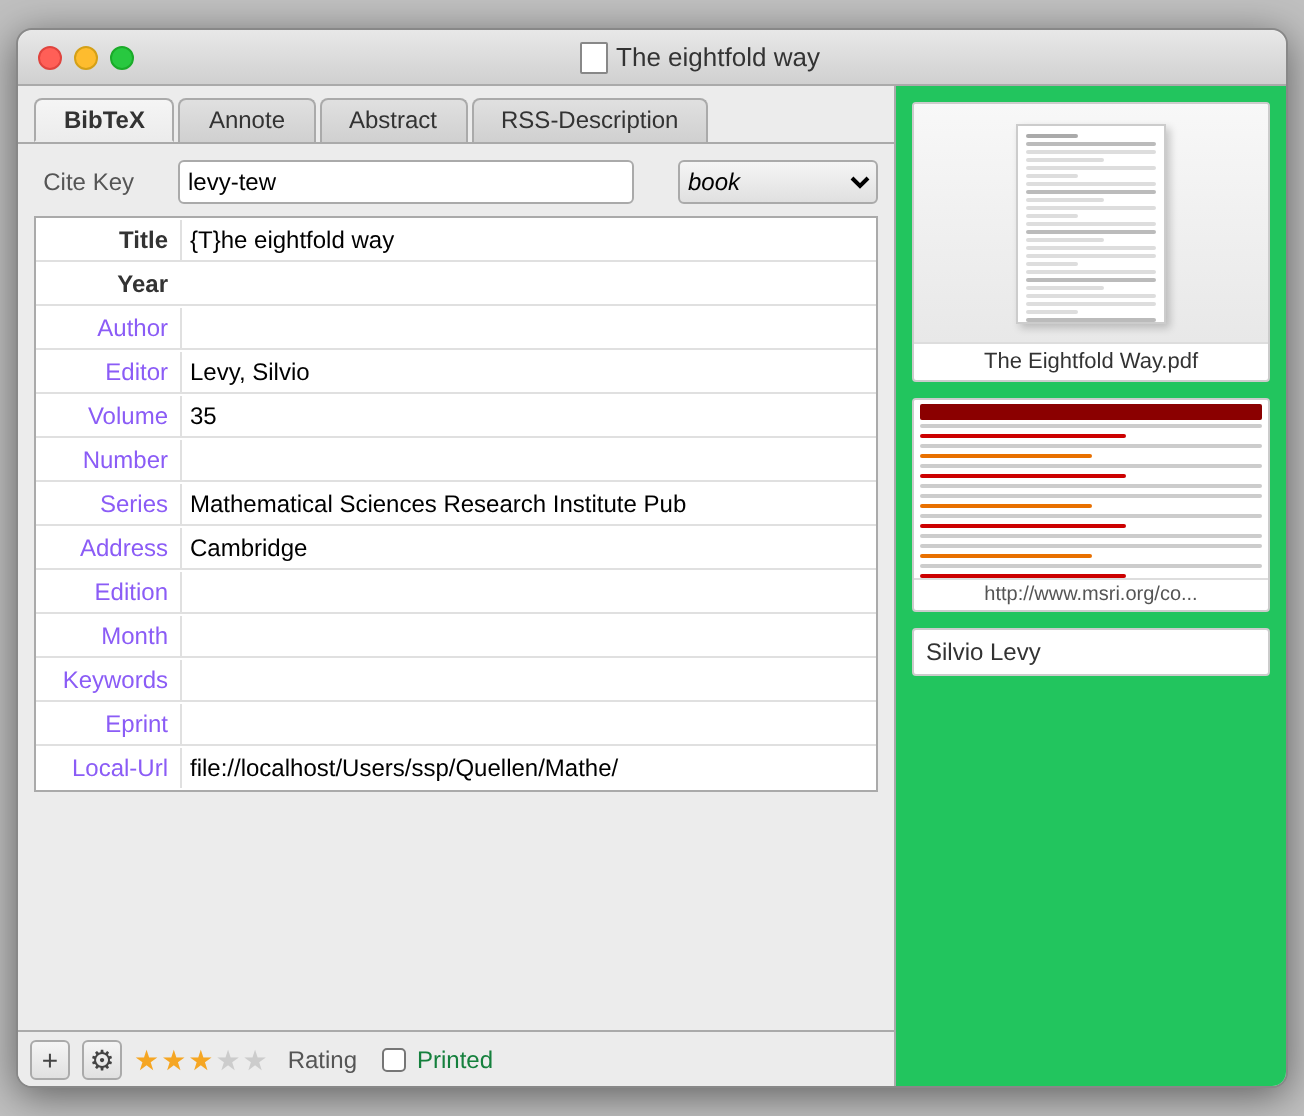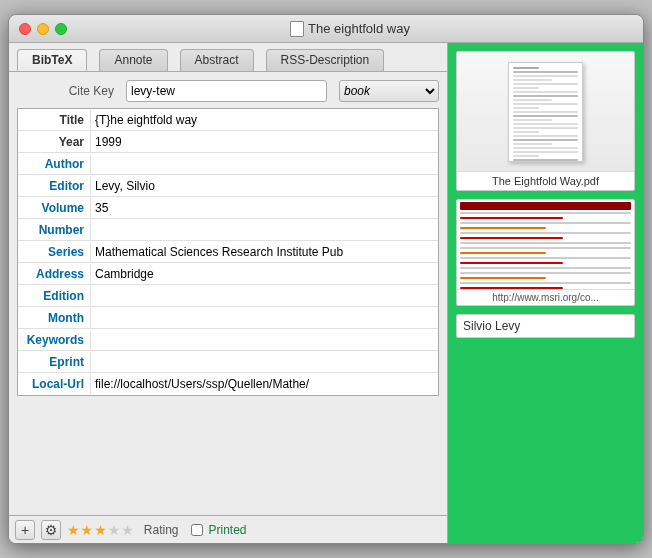--- a/index.html
+++ b/index.html
@@ -74,21 +74,21 @@
     .left-panel {
       flex: 1;
       display: flex;
       flex-direction: column;
       border-right: 1px solid #aaa;
       overflow: hidden;
     }
     .tabs-bar {
       display: flex;
       padding: 6px 8px 0 8px;
-      gap: 12px;
+      gap: 2px;
       background: #ececec;
       border-bottom: 1px solid #aaa;
     }
     .tab {
       padding: 3px 14px;
       border: 1px solid #aaa;
       border-bottom: none;
       border-radius: 4px 4px 0 0;
       background: linear-gradient(to bottom, #e0e0e0, #d0d0d0);
       cursor: pointer;
@@ -104,23 +104,22 @@
     }
     .form-area {
       flex: 1;
       overflow-y: auto;
       padding: 8px;
       background: #ececec;
     }
     .cite-key-row {
       display: flex;
       align-items: center;
-      gap: 12px;
+      gap: 22px;
       margin-bottom: 6px;
-      margin-left: 47px;
     }
     .cite-key-label {
       font-size: 12px;
       color: #555;
       width: 50px;
       text-align: right;
     }
     .cite-key-input {
       flex: 1;
       height: 22px;
@@ -150,23 +149,22 @@
       align-items: center;
       border-bottom: 1px solid #e0e0e0;
       min-height: 22px;
     }
     .field-row:last-child { border-bottom: none; }
     .field-label {
       width: 72px;
       min-width: 72px;
       padding: 2px 6px;
       font-size: 12px;
-      color: #0369a1;
+      color: #8b5cf6;
       text-align: right;
-      font-weight: bold;
     }
     .field-label.bold { font-weight: bold; color: #333; }
     .field-input {
       flex: 1;
       height: 20px;
       border: none;
       border-left: 1px solid #e0e0e0;
       padding: 0 4px;
       font-size: 12px;
       background: transparent;
@@ -357,21 +355,20 @@
           </select>
         </div>
 
         <div class="fields-container">
           <div class="field-row">
             <span class="field-label bold">Title</span>
             <input class="field-input" type="text" value="{T}he eightfold way" style="">
           </div>
           <div class="field-row">
             <span class="field-label bold">Year</span>
-            <input class="field-input" type="text" value="1999" style="">
           </div>
           <div class="field-row">
             <span class="field-label">Author</span>
             <input class="field-input" type="text" value="" style="">
           </div>
           <div class="field-row">
             <span class="field-label">Editor</span>
             <input class="field-input" type="text" value="Levy, Silvio" style="">
           </div>
           <div class="field-row">

